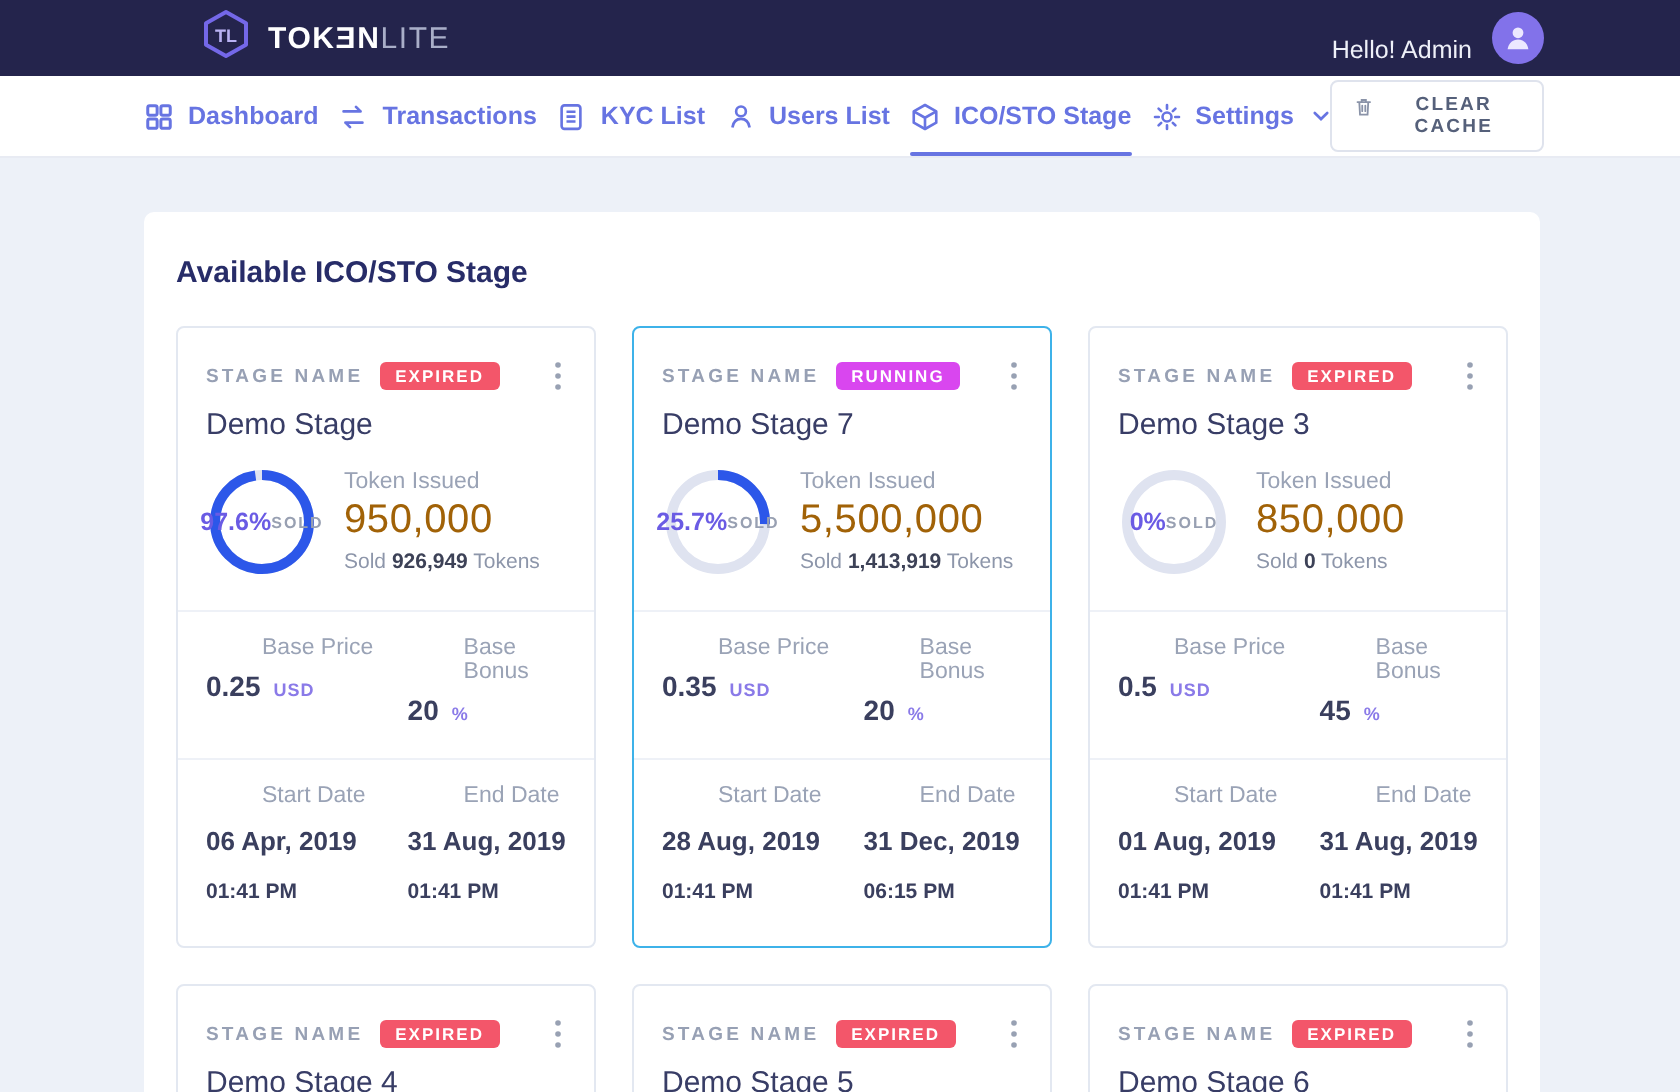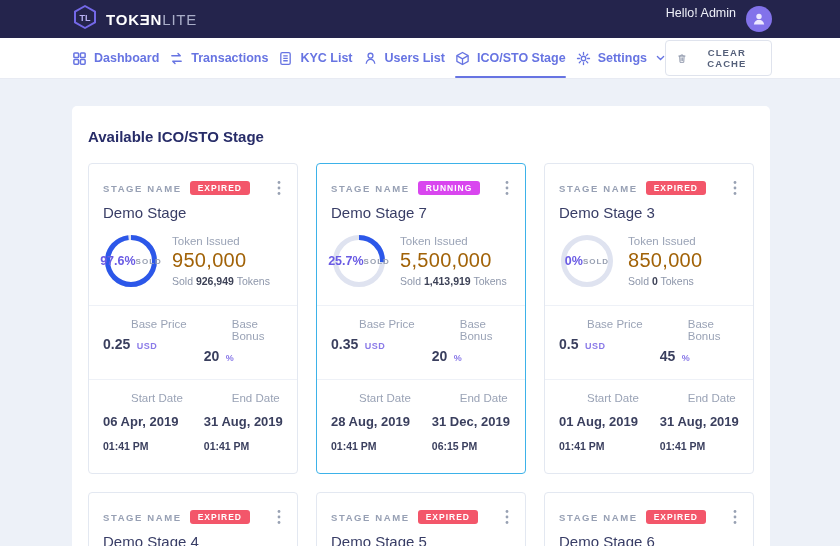--- a/index.html
+++ b/index.html
@@ -10,24 +10,24 @@
     background:#edf1f8;
     -webkit-font-smoothing:antialiased;
   }
 
   
   .topbar {
     height:38px; background:#24244c;
     display:flex; align-items:center; justify-content:space-between;
     padding:0 68px 0 72px;
   }
-  .brand { display:flex; align-items:center; gap:8px; }
+  .brand { display:flex; align-items:center; gap:8px;margin-left:28px; }
   .brand-text { font-size:15px; font-weight:700; color:#ffffff; letter-spacing:.8px; }
   .brand-text .lite { color:#a9aec8; font-weight:400; }
-  .top-right { display:flex; align-items:flex-start; gap:10px; }
+  .top-right { display:flex; align-items:flex-end; gap:10px; }
   .greeting { color:#eef0f8; font-size:12.5px; }
   .avatar {
     width:26px; height:26px; border-radius:50%; background:#8272ea;
     display:flex; align-items:center; justify-content:center; cursor:pointer;
   }
 
   
   .subnav {
     height:40px; background:#ffffff;
     display:flex; align-items:center;
@@ -40,21 +40,21 @@
     color:#6774e2; font-size:12.5px; font-weight:600;
     height:100%; position:relative; cursor:pointer; white-space:nowrap;
   }
   .nav-item svg { flex:0 0 auto; }
   .nav-item.active::after {
     content:""; position:absolute; left:0; right:0; bottom:0;
     height:2px; background:#6774e2; border-radius:1px;
   }
   .chev { margin-left:2px; }
   .btn-clear {
-    display:flex; align-items:center; gap:7px;
+    display:flex; align-items:flex-start; gap:7px;
     background:#fff; border:1px solid #dfe3ed; border-radius:4px;
     padding:6px 11px; cursor:pointer;
     font-family:inherit; font-size:9.5px; font-weight:700; letter-spacing:1.1px; color:#55607a;
   }
 
   
   .content { padding-top:28px; }
   .panel {
     margin-left:72px; width:698px; min-height:480px;
     background:#ffffff; border-radius:5px;

